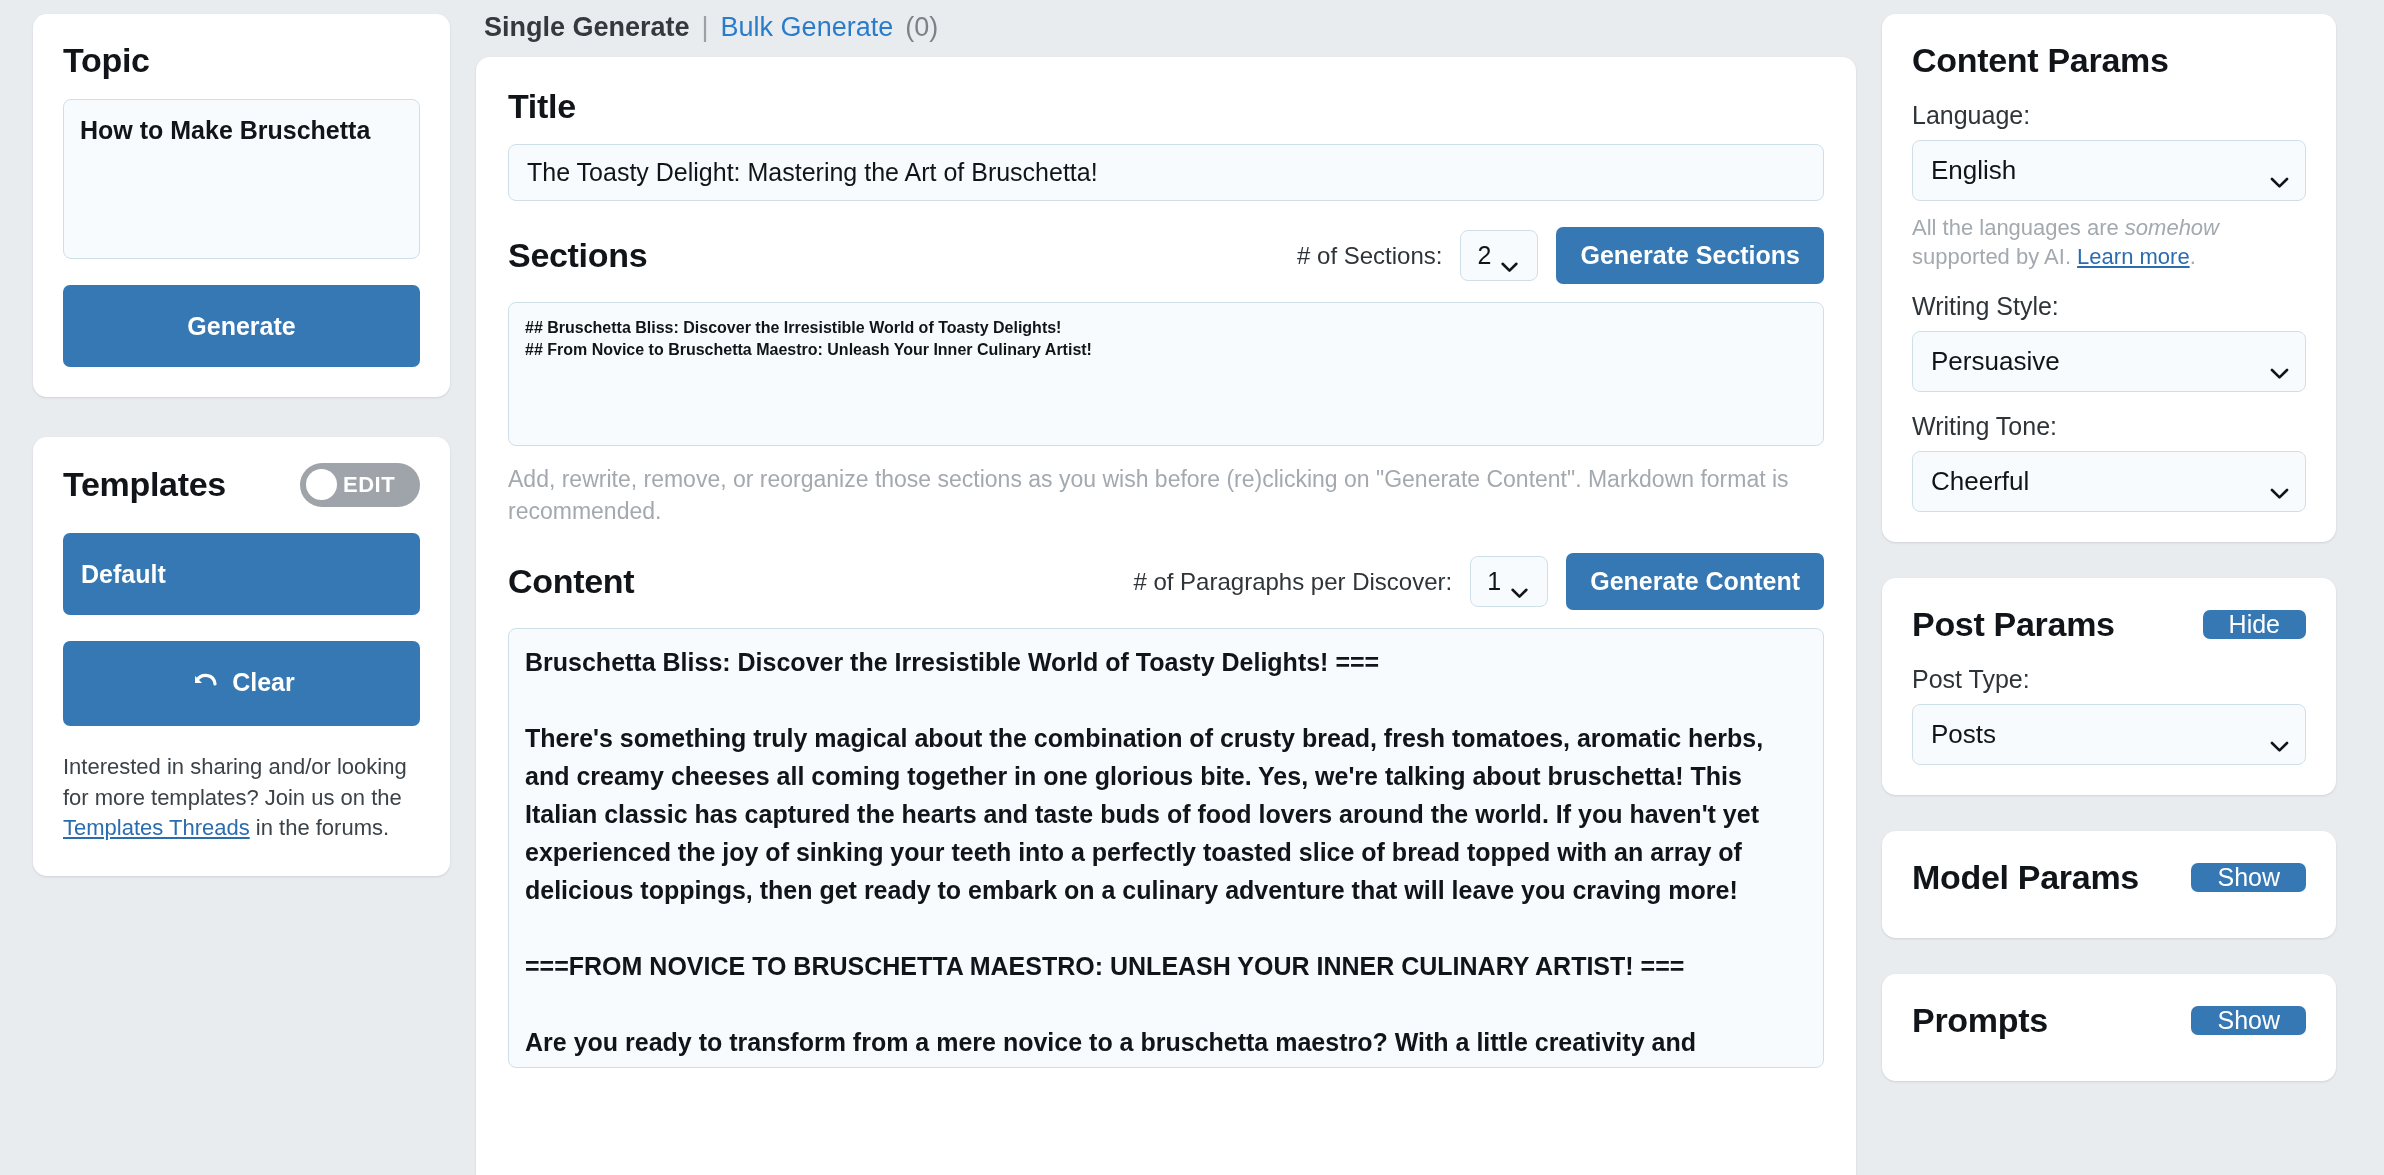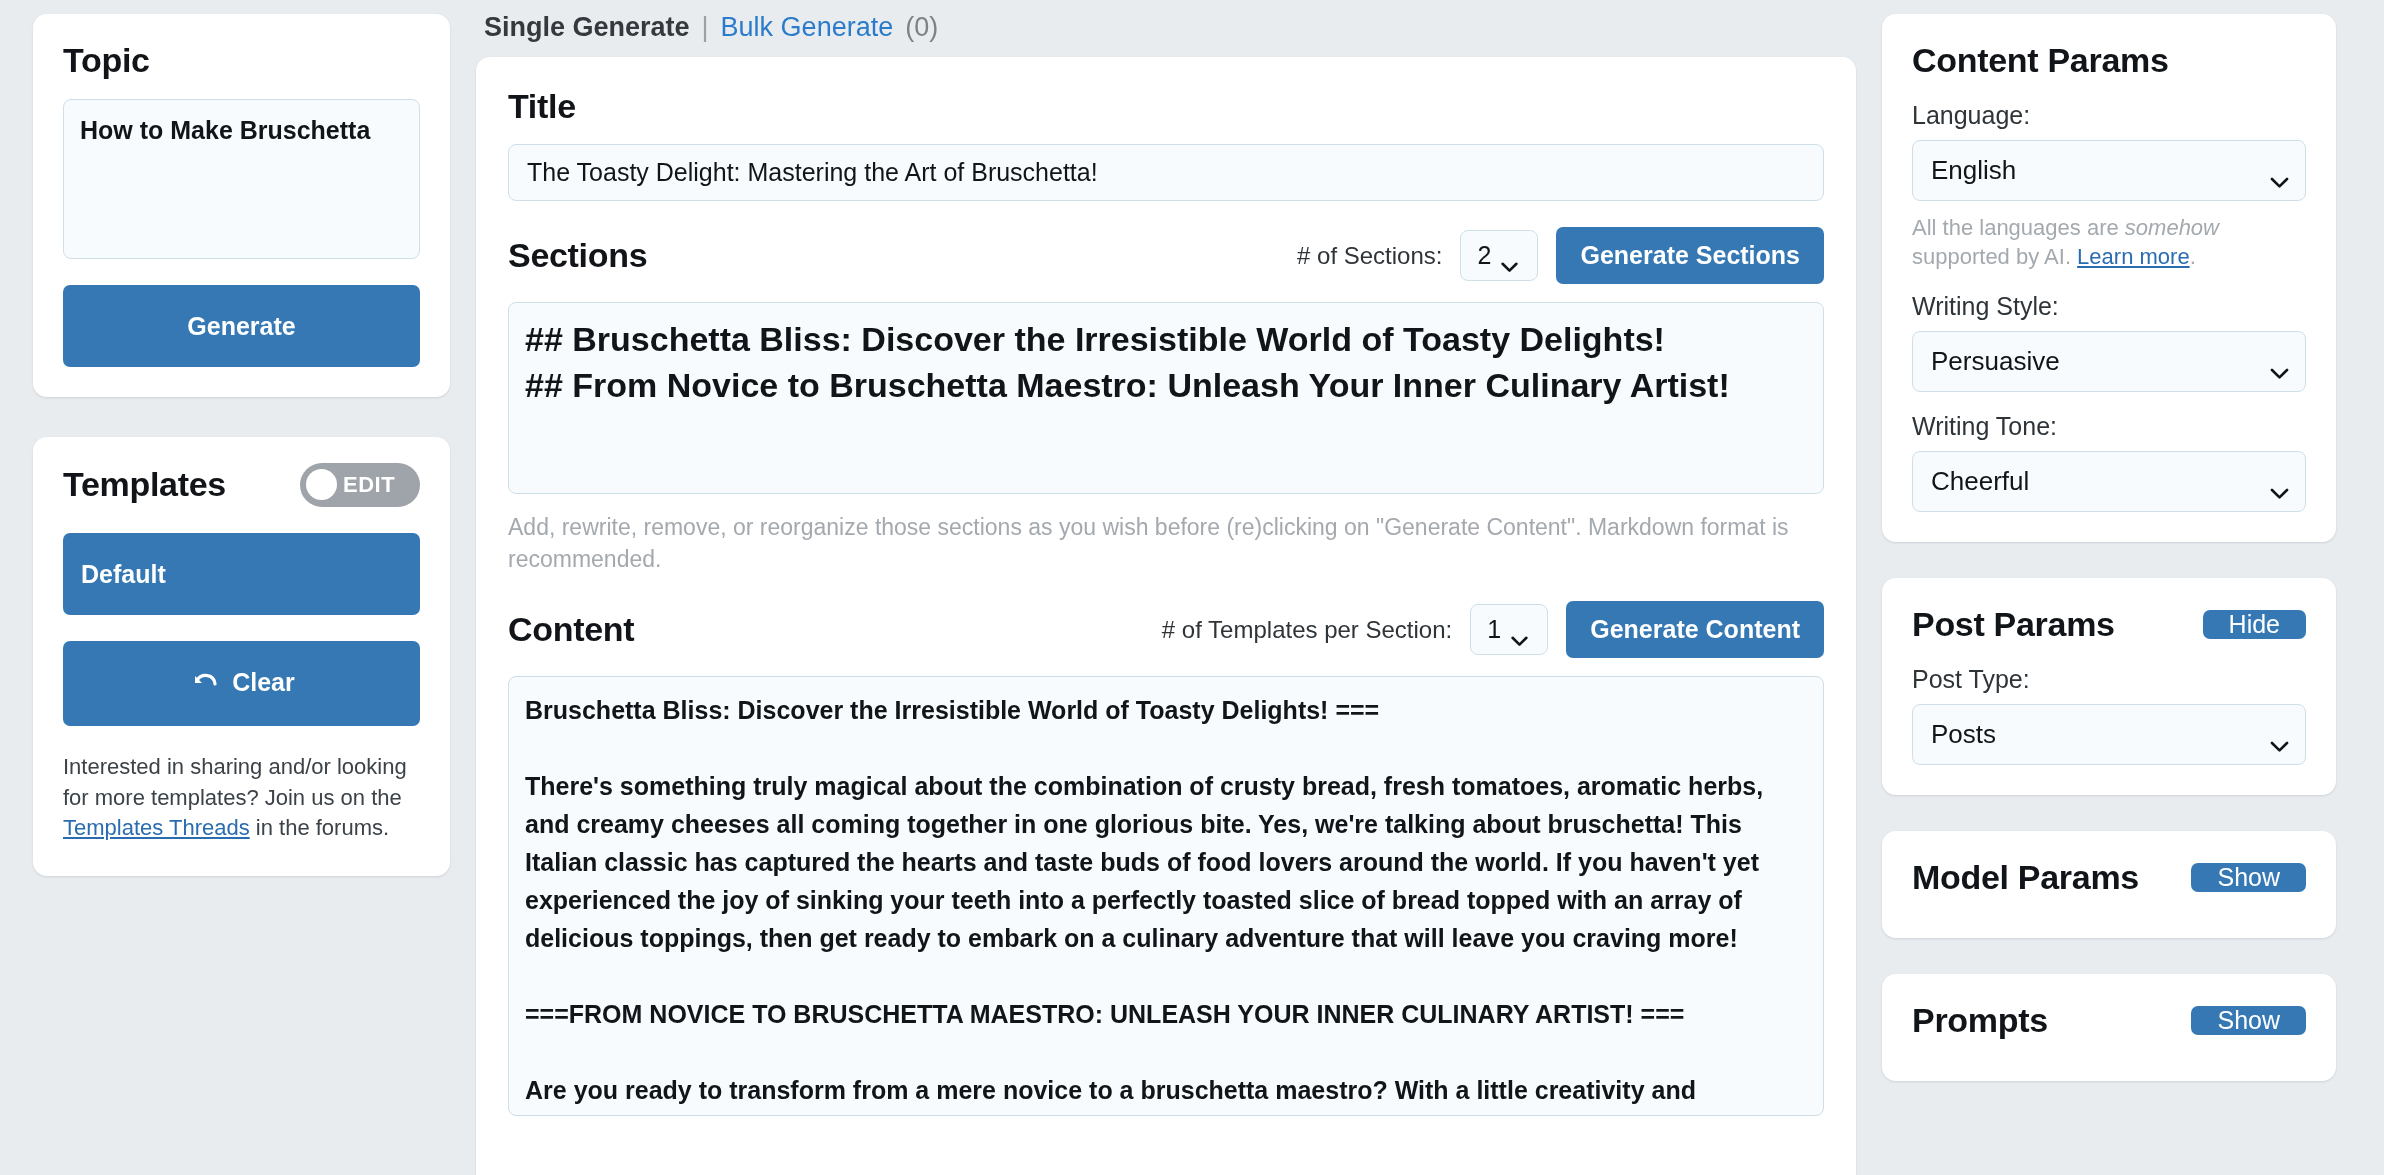--- a/index.html
+++ b/index.html
@@ -208,22 +208,22 @@
     color: #ffffff;
     font-family: "Liberation Sans", sans-serif;
     font-size: 25px;
     font-weight: 600;
     padding: 14px 24px;
     cursor: pointer;
     white-space: nowrap;
   }
   #sections-textarea {
     margin-top: 18px;
-    height: 192px;
-    font-size: 34px;
+    height: 144px;
+    font-size: 16px;
   }
   .helper-text {
     margin-top: 14px;
     font-size: 23px;
     line-height: 1.38;
     color: #a3a9ae;
   }
   #content-textarea {
     margin-top: 18px;
     height: 440px;
@@ -361,21 +361,21 @@
     </div>
 
     <textarea class="field-textarea" id="sections-textarea" style="">## Bruschetta Bliss: Discover the Irresistible World of Toasty Delights!
 ## From Novice to Bruschetta Maestro: Unleash Your Inner Culinary Artist!</textarea>
 
     <div class="helper-text">Add, rewrite, remove, or reorganize those sections as you wish before (re)clicking on "Generate Content". Markdown format is recommended.</div>
 
     <div class="row-head">
       <div class="section-h">Content</div>
       <div class="row-right">
-        <span class="inline-label"># of Templates per Section:</span>
+        <span class="inline-label"># of Paragraphs per Discover:</span>
         <div class="mini-select">
           <span>1</span>
           <span class="chev">
             <svg viewBox="0 0 17 11" width="17" height="11" aria-hidden="true">
                 <path d="M1.6 1.8 L8.5 8.6 L15.4 1.8" stroke="#111418" stroke-width="2.6" fill="none" stroke-linecap="round" stroke-linejoin="round"></path>
               </svg>
           </span>
         </div>
         <button class="btn-action">Generate Content</button>
       </div>

